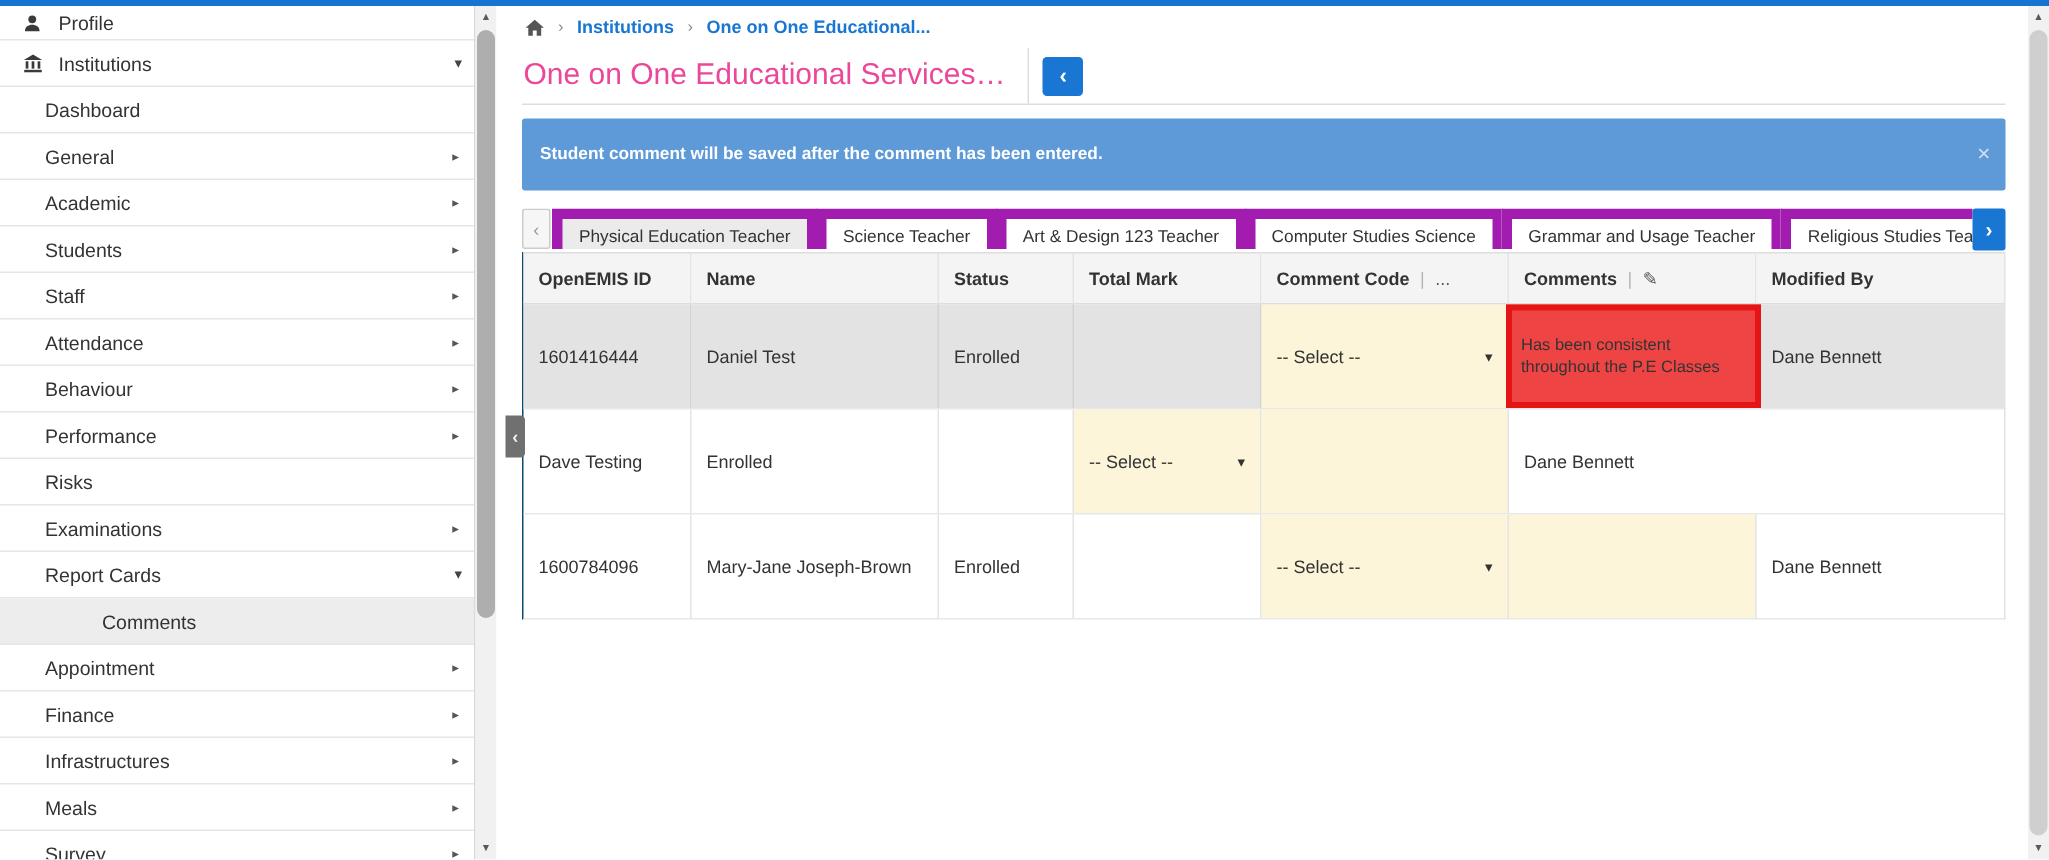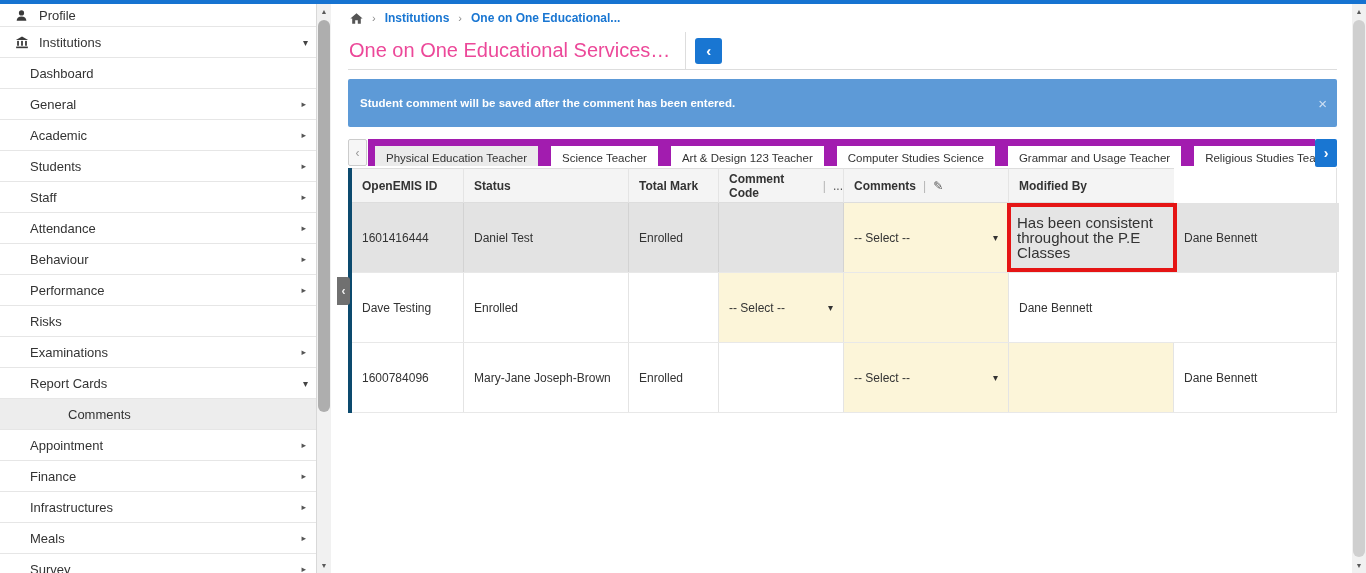--- a/index.html
+++ b/index.html
@@ -51,36 +51,36 @@
 
   .tabs-row { margin-top: 12px; position: relative; height: 28px; }
   .tabs-strip { display: flex; height: 27px; overflow: hidden; margin-right: 22px; }
   .tab-nav-left { flex: 0 0 19px; height: 27px; border: 1px solid #ccc; background: #f6f6f6; color: #999; display: flex; align-items: center; justify-content: center; border-radius: 2px; margin-right: 2px; font-size: 12px; cursor: pointer; }
   .tab { height: 34px; line-height: 25px; padding: 0 11px; border: 7px solid #a21caf; margin-left: -1px; background: #fff; font-size: 11.5px; color: #333; white-space: nowrap; cursor: pointer; }
   .tab:first-of-type { margin-left: 0; }
   .tab.active { background: #ebebeb; }
   .tab-nav-right { position: absolute; right: 0; top: 0; width: 22px; height: 28px; background: #1976d2; color: #fff; border-radius: 2px; display: flex; align-items: center; justify-content: center; font-size: 14px; font-weight: bold; cursor: pointer; z-index: 3; }
 
   
-  .table { margin-top: 1px; font-size: 12px; border-left: 4px solid #0c4a6e; border-right: 1px solid #e2e2e2; }
+  .table { margin-top: 1px; font-size: 12px; border-left: 1px solid #0c4a6e; border-right: 1px solid #e2e2e2; }
   .trow { display: grid; grid-template-columns: 112px 165px 90px 125px 165px 165px 165px; }
   .cell { display: flex; align-items: center; padding-left: 10px; border-right: 1px solid #e4e4e4; color: #333; min-width: 0; }
   .cell:last-child { border-right: none; }
   .thead .cell { background: #f4f4f4; font-weight: bold; height: 35px; border-top: 1px solid #ddd; border-bottom: 1px solid #ddd; }
   .th-sep { color: #b5b5b5; margin: 0 7px; font-weight: normal; }
   .th-icon { color: #555; font-weight: normal; cursor: pointer; }
   .tbody .trow { height: 70px; border-bottom: 1px solid #e8e8e8; }
   .trow.selected .cell { background: #e3e3e3; border-right-color: #d3d3d3; }
   .cell.yellow { background: #fcf5d9; }
   .trow.selected .cell.yellow { background: #fcf5d9; }
   .select-cell { padding: 0; }
   .select { display: flex; align-items: center; justify-content: space-between; width: 100%; padding: 0 10px; cursor: pointer; }
   .sel-caret { font-size: 10px; color: #333; }
   .comment-cell { position: relative; padding: 0; cursor: text; }
-  .red-box { position: absolute; left: -2px; top: 0; right: -4px; bottom: 0; border: 4px solid #e51515; background: #e5e5e5; display: flex; align-items: center; padding: 2px 6px; font-size: 15px; line-height: 15px; color: #333; z-index: 2; }
+  .red-box { position: absolute; left: -2px; top: 0; right: -4px; bottom: 0; border: 4px solid #e51515; background: #ef4444; display: flex; align-items: center; padding: 2px 6px; font-size: 11px; line-height: 15px; color: #333; z-index: 2; }
 </style>
 </head>
 <body>
 
 <div class="topbar"></div>
 
 <div class="sidebar">
   <div class="side-row top profile">
     <span class="side-icon">
       <svg width="13" height="13" viewBox="0 0 16 16">
@@ -214,20 +214,21 @@
         <div class="tab">Grammar and Usage Teacher</div>
         <div class="tab">Religious Studies Teacher</div>
         <div class="tab">Spelling Teacher</div>
       </div>
       <div class="tab-nav-right">›</div>
     </div>
 
     <div class="table">
       <div class="trow thead">
         <div class="cell">OpenEMIS ID</div>
+        <div class="cell">Name</div>
         <div class="cell">Status</div>
         <div class="cell">Total Mark</div>
         <div class="cell">
           <span>Comment Code</span>
           <span class="th-sep">|</span>
           <span class="th-icon">...</span>
         </div>
         <div class="cell">
           <span>Comments</span>
           <span class="th-sep">|</span>

